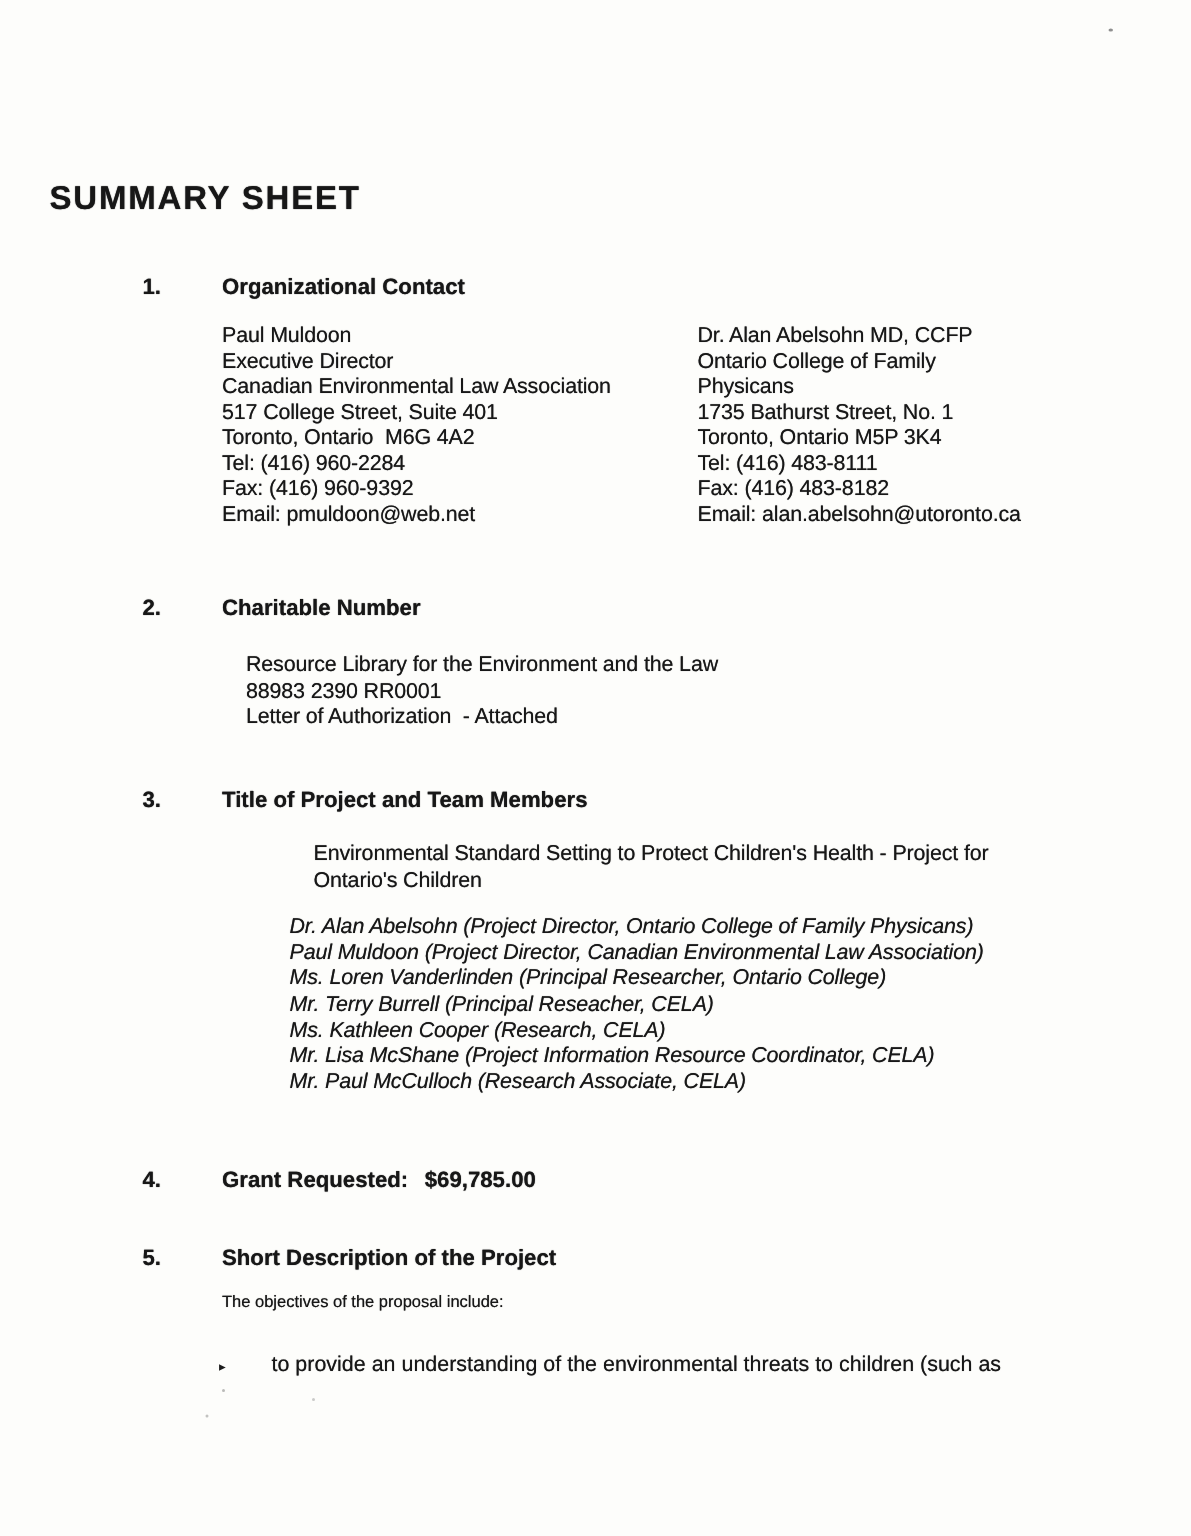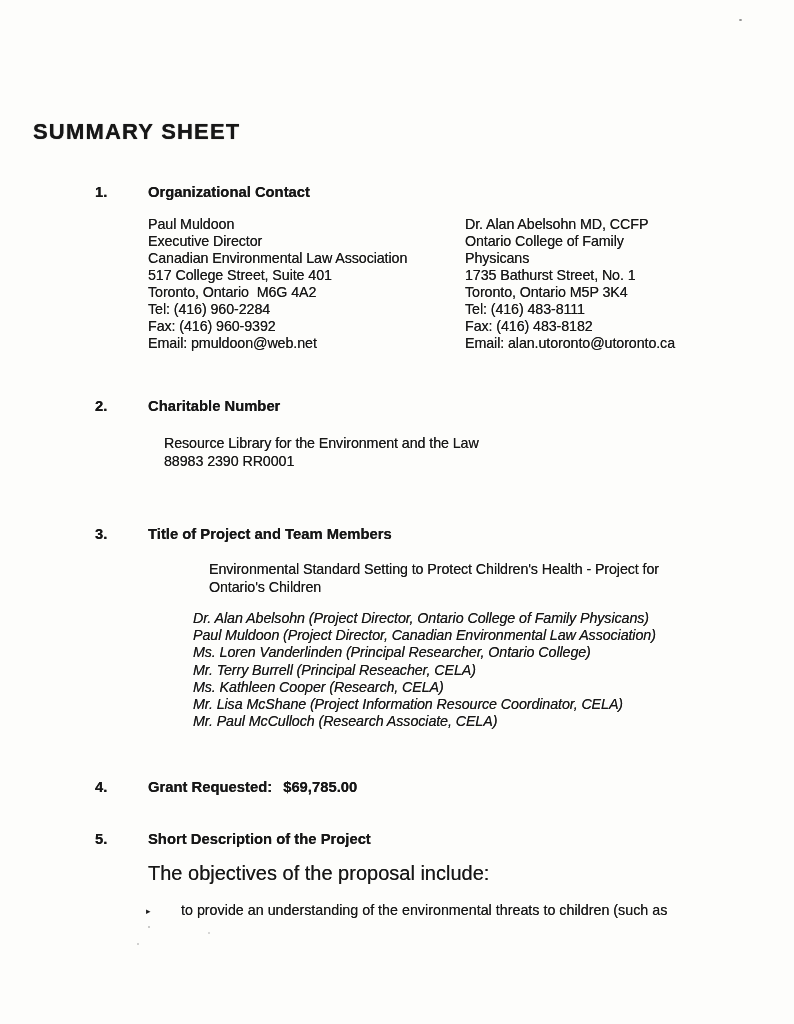--- a/index.html
+++ b/index.html
@@ -32,21 +32,21 @@
   .block { position:absolute; }
   .line {
     font-size:14.3px; line-height:17px; white-space:pre;
     text-shadow:0 0 0.45px rgba(25,25,25,0.8);
     letter-spacing:-0.1px;
   }
   .lh175 .line { line-height:17.5px;margin-left:16px; }
   .lh172 .line { line-height:17.2px;font-style:italic; }
   .intro-line {
     position:absolute; left:148px;
-    font-size:20px; white-space:pre;
+    font-size:11px; white-space:pre;
     text-shadow:0 0 0.45px rgba(25,25,25,0.8);
   }
   .bullet-marker {
     position:absolute; left:146px; top:4px;
     font-size:9px; color:#1c1c1c;
   }
   .bullet-text {
     position:absolute; left:181px; top:0;
     font-size:14.3px; white-space:pre;
     text-shadow:0 0 0.45px rgba(25,25,25,0.8);
@@ -77,31 +77,32 @@
   </div>
 
   <div class="block" style="top:216px; left:465px; width:300px">
     <div class="line">Dr. Alan Abelsohn MD, CCFP</div>
     <div class="line">Ontario College of Family</div>
     <div class="line">Physicans</div>
     <div class="line">1735 Bathurst Street, No. 1</div>
     <div class="line">Toronto, Ontario M5P 3K4</div>
     <div class="line">Tel: (416) 483-8111</div>
     <div class="line">Fax: (416) 483-8182</div>
-    <div class="line">Email: alan.utoronto@utoronto.ca</div>
+    <div class="line">Email: alan.abelsohn@utoronto.ca</div>
   </div>
 
   <div class="sec" style="top:398px">
     <span class="num">2.</span>
     <span class="head">Charitable Number</span>
   </div>
 
   <div class="block lh175" style="top:435px; left:148px; width:460px">
     <div class="line">Resource Library for the Environment and the Law</div>
     <div class="line">88983 2390 RR0001</div>
+    <div class="line">Letter of Authorization  - Attached</div>
   </div>
 
   <div class="sec" style="top:526px">
     <span class="num">3.</span>
     <span class="head">Title of Project and Team Members</span>
   </div>
 
   <div class="block lh175" style="top:561px; left:193px; width:560px">
     <div class="line">Environmental Standard Setting to Protect Children's Health - Project for</div>
     <div class="line">Ontario's Children</div>

